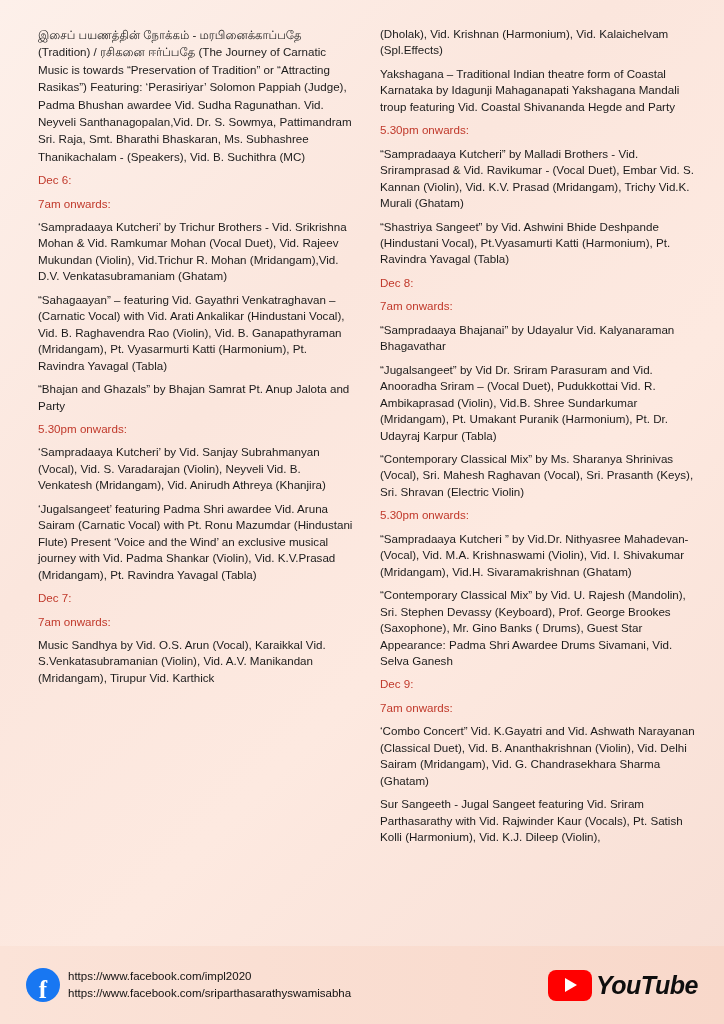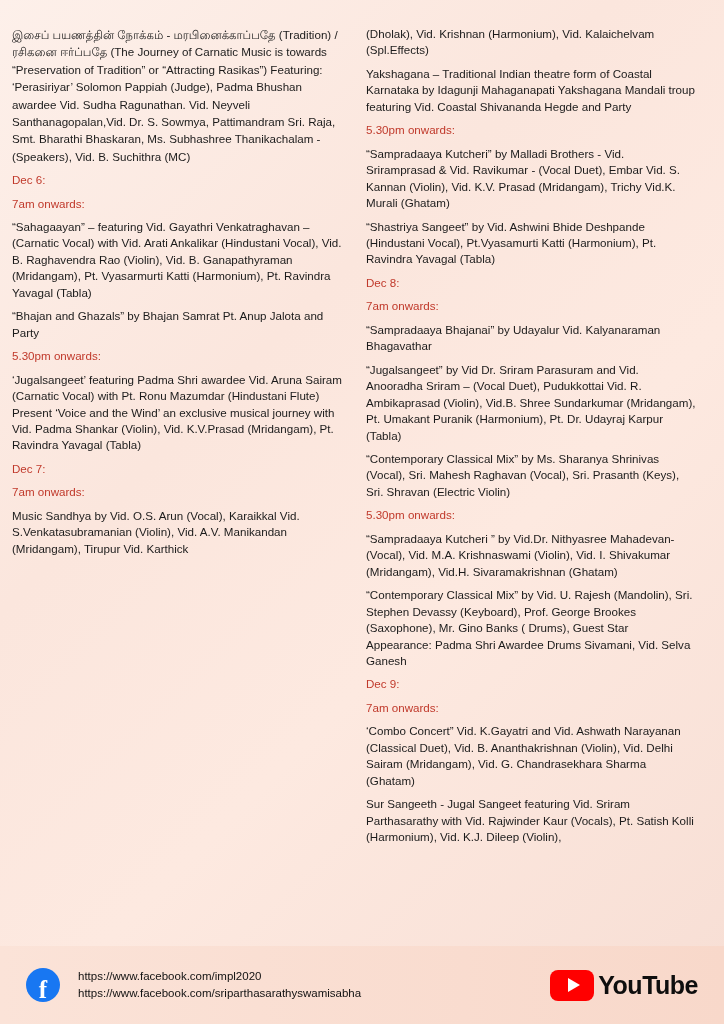--- a/index.html
+++ b/index.html
@@ -9,21 +9,21 @@
     height: 1024px;
     font-family: "Liberation Sans", sans-serif;
     background: #ffffff;
     overflow: hidden;
   }
   .page {
     position: relative;
     width: 724px;
     height: 1024px;
     background: linear-gradient(135deg, #fdf0ea 0%, #fbe6dd 35%, #fde9e0 60%, #f7ded4 100%);
-    padding: 26px 26px 0 12px;
+    padding: 26px 26px 0 38px;
   }
   .columns {
     display: flex;
     gap: 24px;
     height: 940px;
   }
   .col {
     width: 330px;
     font-size: 11.6px;
     line-height: 1.42;
@@ -62,30 +62,31 @@
     font-weight: bold;
     font-family: "Liberation Serif", serif;
     font-size: 25px;
     display: flex;
     align-items: flex-end;
     justify-content: center;
     line-height: 1;
     flex: none;
   }
   .fb-links {
-    margin-left: 18px;
+    margin-left: 8px;
     font-size: 11.5px;
     line-height: 1.5;
     color: #111;
   }
   .yt {
     margin-left: auto;
     display: flex;
     align-items: center;
     gap: 4px;
+    font-style: italic;
   }
   .yt-badge {
     width: 44px;
     height: 31px;
     background: #ff0000;
     border-radius: 8px;
     display: flex;
     align-items: center;
     justify-content: center;
   }
@@ -106,23 +107,25 @@
 </style>
 </head>
 <body>
 
 <div class="page">
   <div class="columns">
     <div class="col" id="left-col">
         <p class="block tamil">இசைப் பயணத்தின் நோக்கம் - மரபினைக்காப்பதே (Tradition) / ரசிகனை ஈர்ப்பதே (The Journey of Carnatic Music is towards “Preservation of Tradition” or “Attracting Rasikas”) Featuring: ‘Perasiriyar’ Solomon Pappiah (Judge), Padma Bhushan awardee Vid. Sudha Ragunathan. Vid. Neyveli Santhanagopalan,Vid. Dr. S. Sowmya, Pattimandram Sri. Raja, Smt. Bharathi Bhaskaran, Ms. Subhashree Thanikachalam - (Speakers), Vid. B. Suchithra (MC)</p>
         <p class="block head-red">Dec 6:</p>
         <p class="block head-red">7am onwards:</p>
+        <p class="block">‘Sampradaaya Kutcheri’ by Trichur Brothers - Vid. Srikrishna Mohan &amp; Vid. Ramkumar Mohan (Vocal Duet), Vid. Rajeev Mukundan (Violin), Vid.Trichur R. Mohan (Mridangam),Vid. D.V. Venkatasubramaniam (Ghatam)</p>
         <p class="block">“Sahagaayan” – featuring Vid. Gayathri Venkatraghavan – (Carnatic Vocal) with Vid. Arati Ankalikar (Hindustani Vocal), Vid. B. Raghavendra Rao (Violin), Vid. B. Ganapathyraman (Mridangam), Pt. Vyasarmurti Katti (Harmonium), Pt. Ravindra Yavagal (Tabla)</p>
         <p class="block">“Bhajan and Ghazals” by Bhajan Samrat Pt.  Anup Jalota and Party</p>
         <p class="block head-red">5.30pm onwards:</p>
+        <p class="block">‘Sampradaaya Kutcheri’ by Vid. Sanjay Subrahmanyan (Vocal), Vid. S. Varadarajan (Violin), Neyveli Vid. B. Venkatesh (Mridangam), Vid. Anirudh Athreya (Khanjira)</p>
         <p class="block">‘Jugalsangeet’ featuring Padma Shri awardee Vid. Aruna Sairam (Carnatic Vocal) with Pt. Ronu Mazumdar (Hindustani Flute) Present ‘Voice and the Wind’ an exclusive musical journey with Vid. Padma Shankar (Violin), Vid. K.V.Prasad (Mridangam), Pt. Ravindra Yavagal (Tabla)</p>
         <p class="block head-red">Dec 7:</p>
         <p class="block head-red">7am onwards:</p>
         <p class="block">Music Sandhya by Vid. O.S. Arun (Vocal), Karaikkal Vid. S.Venkatasubramanian (Violin), Vid. A.V. Manikandan (Mridangam), Tirupur Vid. Karthick</p>
       </div>
     <div class="col" id="right-col">
         <p class="block">(Dholak), Vid. Krishnan (Harmonium), Vid. Kalaichelvam (Spl.Effects)</p>
         <p class="block">Yakshagana – Traditional Indian theatre form of Coastal Karnataka by Idagunji Mahaganapati Yakshagana Mandali troup featuring  Vid. Coastal Shivananda Hegde and Party</p>
         <p class="block head-red">5.30pm onwards:</p>
         <p class="block">“Sampradaaya Kutcheri” by Malladi Brothers - Vid. Sriramprasad &amp; Vid. Ravikumar - (Vocal Duet), Embar Vid. S. Kannan (Violin), Vid. K.V. Prasad (Mridangam), Trichy Vid.K. Murali (Ghatam)</p>

